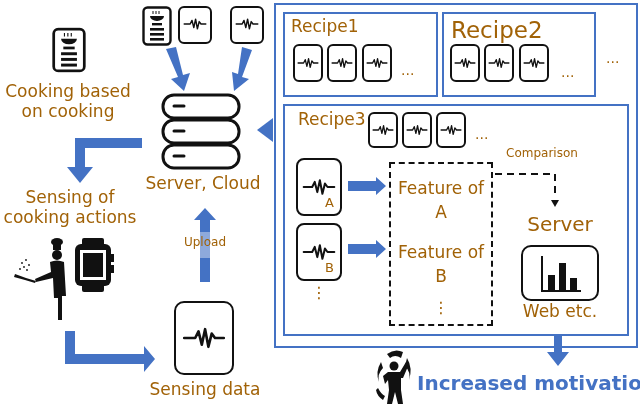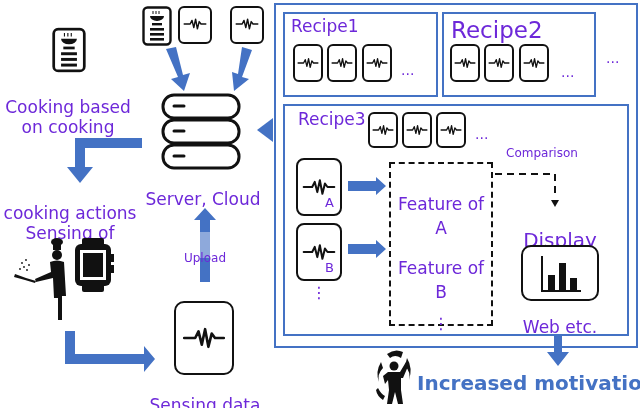--- a/index.html
+++ b/index.html
@@ -1,20 +1,20 @@
 <!DOCTYPE html>
 <html><head>
 <meta charset="utf-8">
 <style>
   html, body { margin:0; padding:0; background:#ffffff; }
   body { width:640px; height:408px; position:relative; overflow:hidden;
          font-family:"DejaVu Sans", sans-serif; color:#111; }
   .abs { position:absolute; }
-  .lbl { position:absolute; font-size:16px; white-space:nowrap; color:#6d28d9; line-height:1.15; }
-  .ctr { text-align:center;margin-top:16px; }
+  .lbl { position:absolute; font-size:16px; white-space:nowrap; color:#a16207; line-height:1.15; }
+  .ctr { text-align:center; }
   .bluebox { position:absolute; border:2px solid #4472c4; box-sizing:border-box; }
   .card { position:absolute; border:2px solid #111; border-radius:6px; box-sizing:border-box; background:#fff; }
   svg { position:absolute; overflow:visible; }
 </style>
 </head>
 <body>
 
 <svg width="0" height="0" style="position:absolute">
   <defs>
     <symbol id="wave" viewBox="0 0 40 20">
@@ -38,22 +38,22 @@
 <div class="lbl ctr" style="left:0px;top:82px;width:136px;font-size:17px">
   <div>Cooking based</div>
   <div>on cooking</div>
 </div>
 
 <svg style="left:60px;top:135px" width="90" height="55">
   <path d="M82 3 L82 13 L25 13 L25 32 L33 32 L20 48 L7 32 L15 32 L15 3 Z" fill="#4472c4"></path>
 </svg>
 
 <div class="lbl ctr" style="left:0px;top:188px;width:140px;font-size:17px">
+  <div>Sensing of</div>
   <div>cooking actions</div>
-  <div>Sensing of</div>
 </div>
 
 <svg style="left:14px;top:238px" width="60" height="90" viewBox="0 0 60 90">
   <g fill="#111">
     <circle cx="8" cy="25" r="0.9"></circle>
       <circle cx="12" cy="22" r="0.9"></circle>
       <circle cx="10" cy="29" r="0.9"></circle>
     <circle cx="15" cy="27" r="0.9"></circle>
       <circle cx="6" cy="31" r="0.9"></circle>
       <circle cx="13" cy="32" r="0.9"></circle>
@@ -221,21 +221,21 @@
   <div style="margin-top:4px">B</div>
 </div>
 <div class="lbl ctr" style="left:389px;top:299px;width:104px;font-size:16px">⋮</div>
 
 <svg style="left:493px;top:170px" width="70" height="40">
   <path d="M2 4 L62 4 L62 28" fill="none" stroke="#111" stroke-width="2" stroke-dasharray="7,5"></path>
   <path d="M58 30 L66 30 L62 37 Z" fill="#111"></path>
 </svg>
 <div class="lbl" style="left:506px;top:147px;font-size:12px">Comparison</div>
 
-<div class="lbl ctr" style="left:505px;top:213px;width:110px;font-size:20px">Display</div>
+<div class="lbl ctr" style="left:505px;top:213px;width:110px;font-size:20px">Server</div>
 <div class="card" style="left:521px;top:245px;width:78px;height:56px;border-radius:10px">
   <svg style="left:16px;top:8px" width="44" height="38" viewBox="0 0 44 38">
     <path d="M3 1 L3 36 L42 36" fill="none" stroke="#111" stroke-width="2"></path>
     <rect x="9" y="20" width="7" height="15" fill="#111"></rect>
     <rect x="20" y="8" width="7" height="27" fill="#111"></rect>
     <rect x="31" y="23" width="7" height="12" fill="#111"></rect>
   </svg>
 </div>
 <div class="lbl ctr" style="left:505px;top:302px;width:110px;font-size:17px">Web etc.</div>
 

